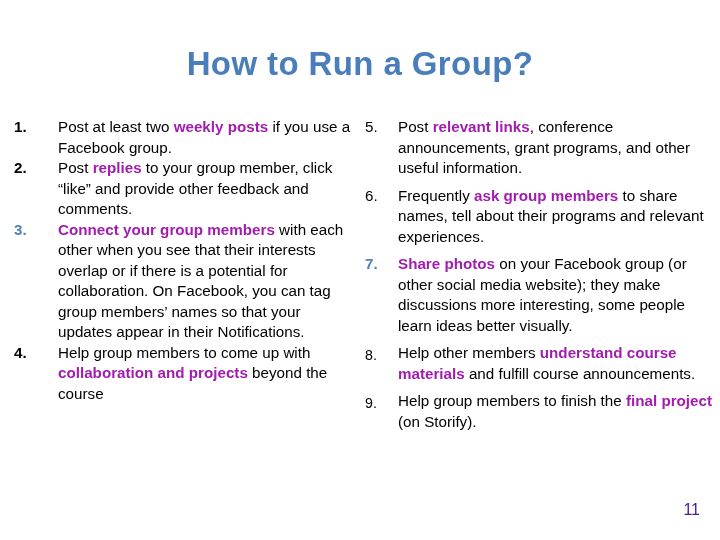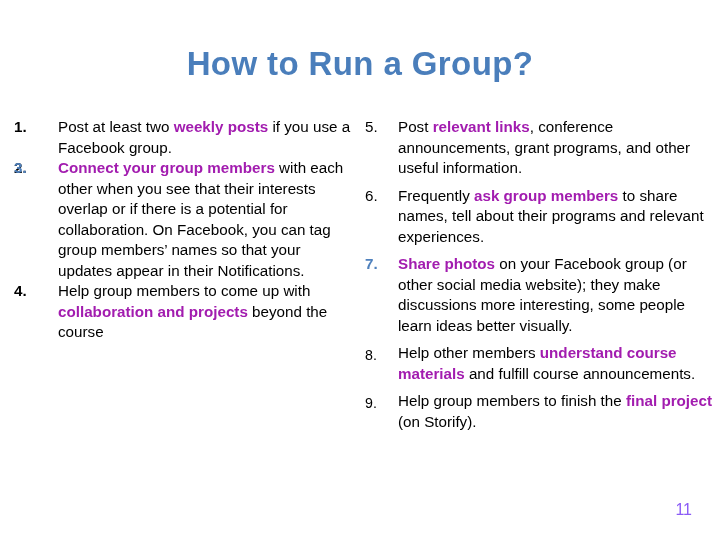--- a/index.html
+++ b/index.html
@@ -78,41 +78,42 @@
   .item-text { display: block; }
 
   .hl {
     color: #a21caf;
     font-weight: bold;
   }
 
   
   #page-number {
     position: absolute;
-    right: 28px;
+    right: 20px;
     bottom: 22px;
     font-size: 16px;
-    color: #8b5cf6;
+    color: #4c1d95;
     line-height: 1;
   }
 </style>
 </head>
 <body>
 
 <div id="slide">
 
   <div id="slide-title">How to Run a Group?</div>
 
   <div class="column" id="column-left">
       <div class="list-item">
         <span class="item-number">1.</span>
         <span class="item-text"><span>Post at least two </span><span class="hl">weekly posts</span><span> if you use a Facebook group.</span></span>
       </div>
       <div class="list-item">
         <span class="item-number">2.</span>
+        <span class="item-text"><span>Post </span><span class="hl">replies</span><span> to your group member, click “like” and provide other feedback and comments.</span></span>
       </div>
       <div class="list-item">
         <span class="item-number accent">3.</span>
         <span class="item-text"><span class="hl">Connect your group members</span><span> with each other when you see that their interests overlap or if there is a potential for collaboration. On Facebook, you can tag group members’ names so that your updates appear in their Notifications.</span></span>
       </div>
       <div class="list-item">
         <span class="item-number">4.</span>
         <span class="item-text"><span>Help group members to come up with </span><span class="hl">collaboration and projects</span><span> beyond the course</span></span>
       </div>
     </div>

